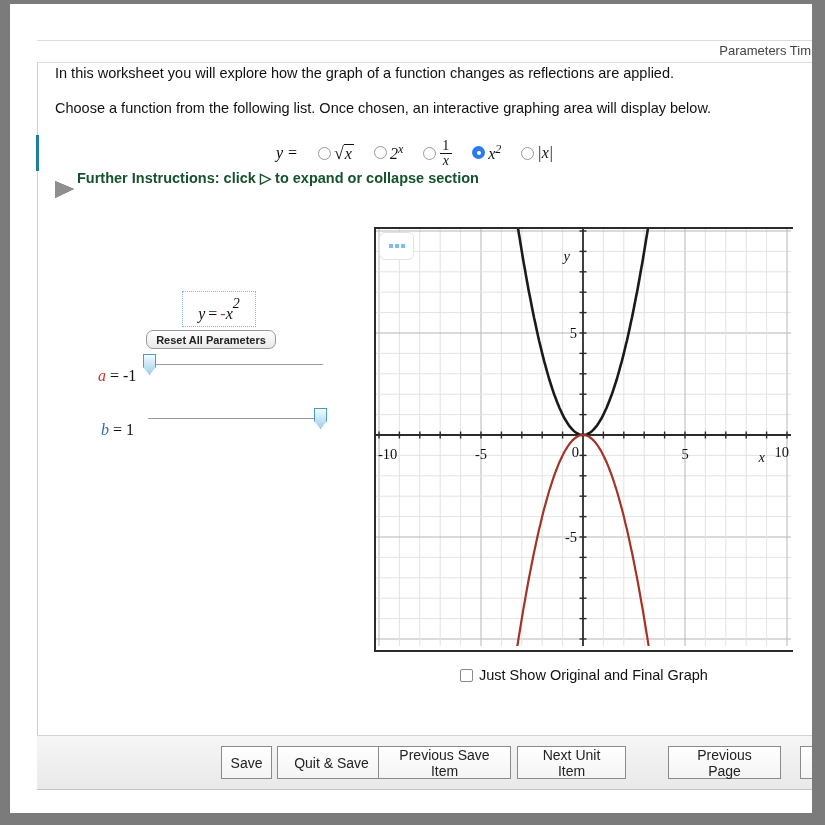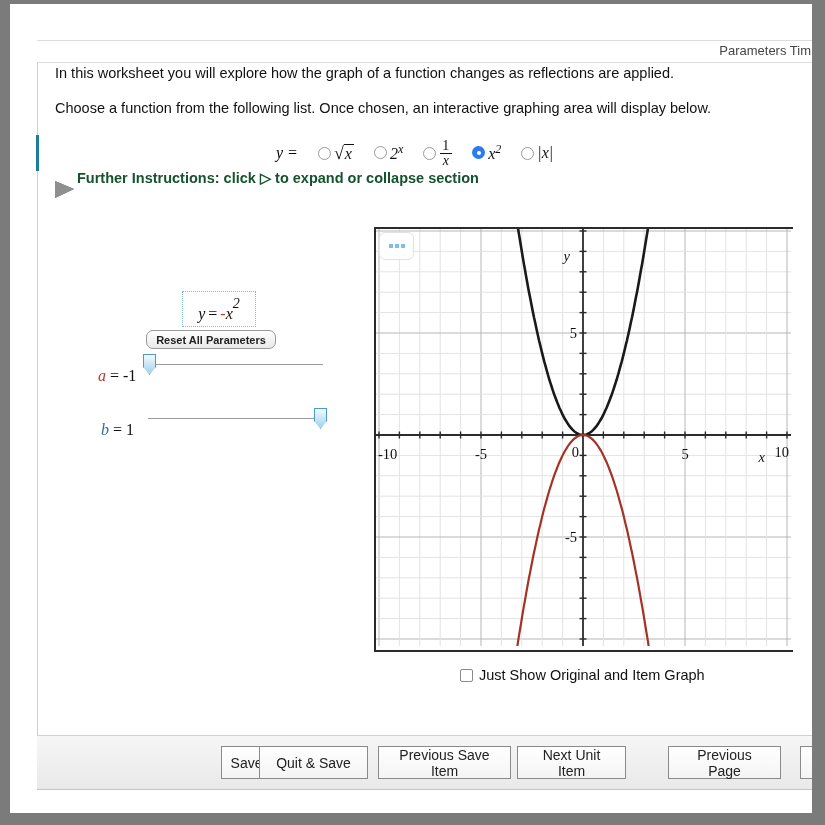--- a/index.html
+++ b/index.html
@@ -84,21 +84,21 @@
   #checkbox{width:13px;height:13px;border:1px solid #8a8a8a;border-radius:2px;background:#fff;box-sizing:border-box;}
   #check-label{font-size:14.5px;color:#111;white-space:nowrap;}
 
   
   #toolbar{position:absolute;left:27px;top:731px;width:775px;height:55px;
     background:linear-gradient(#f6f6f6,#e9e9e9);border-top:1px solid #d2d2d2;border-bottom:1px solid #c4c4c4;box-sizing:border-box;}
   .tbtn{position:absolute;top:10px;height:33px;border:1px solid #8a8a8a;border-radius:0;
     background:linear-gradient(#ffffff,#f4f4f4);font-size:14px;color:#222;
     display:flex;align-items:center;justify-content:center;box-sizing:border-box;padding:0 10px;font-family:"Liberation Sans",sans-serif;}
   #btn-save{left:184px;width:51px;}
-  #btn-quit{left:222px;width:109px;}
+  #btn-quit{left:240px;width:109px;}
   #btn-prev-unit{left:341px;width:133px;}
   #btn-next-unit{left:480px;width:109px;}
   #btn-prev-page{left:631px;width:113px;}
   #btn-cut{left:763px;width:40px;}
 </style>
 </head>
 <body>
 
 <div class="window">
 
@@ -259,21 +259,21 @@
       </svg>
     <div id="graph-menu">
       <i></i>
         <i></i>
         <i></i>
     </div>
   </div>
 
   <div id="check-row">
     <div id="checkbox"></div>
-    <div id="check-label">Just Show Original and Item Graph</div>
+    <div id="check-label">Just Show Original and Final Graph</div>
   </div>
 
   <div id="toolbar">
     <button class="tbtn" id="btn-save">Save</button>
     <button class="tbtn" id="btn-quit">Quit &amp; Save</button>
     <button class="tbtn" id="btn-prev-unit">Previous Save Item</button>
     <button class="tbtn" id="btn-next-unit">Next Unit Item</button>
     <button class="tbtn" id="btn-prev-page">Previous Page</button>
     <button class="tbtn" id="btn-cut"></button>
   </div>

